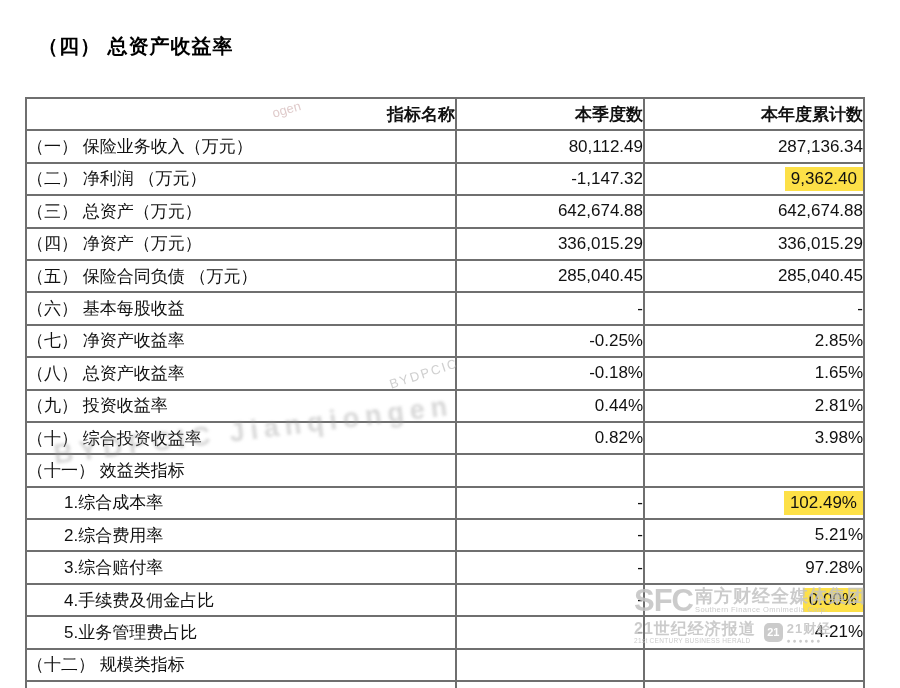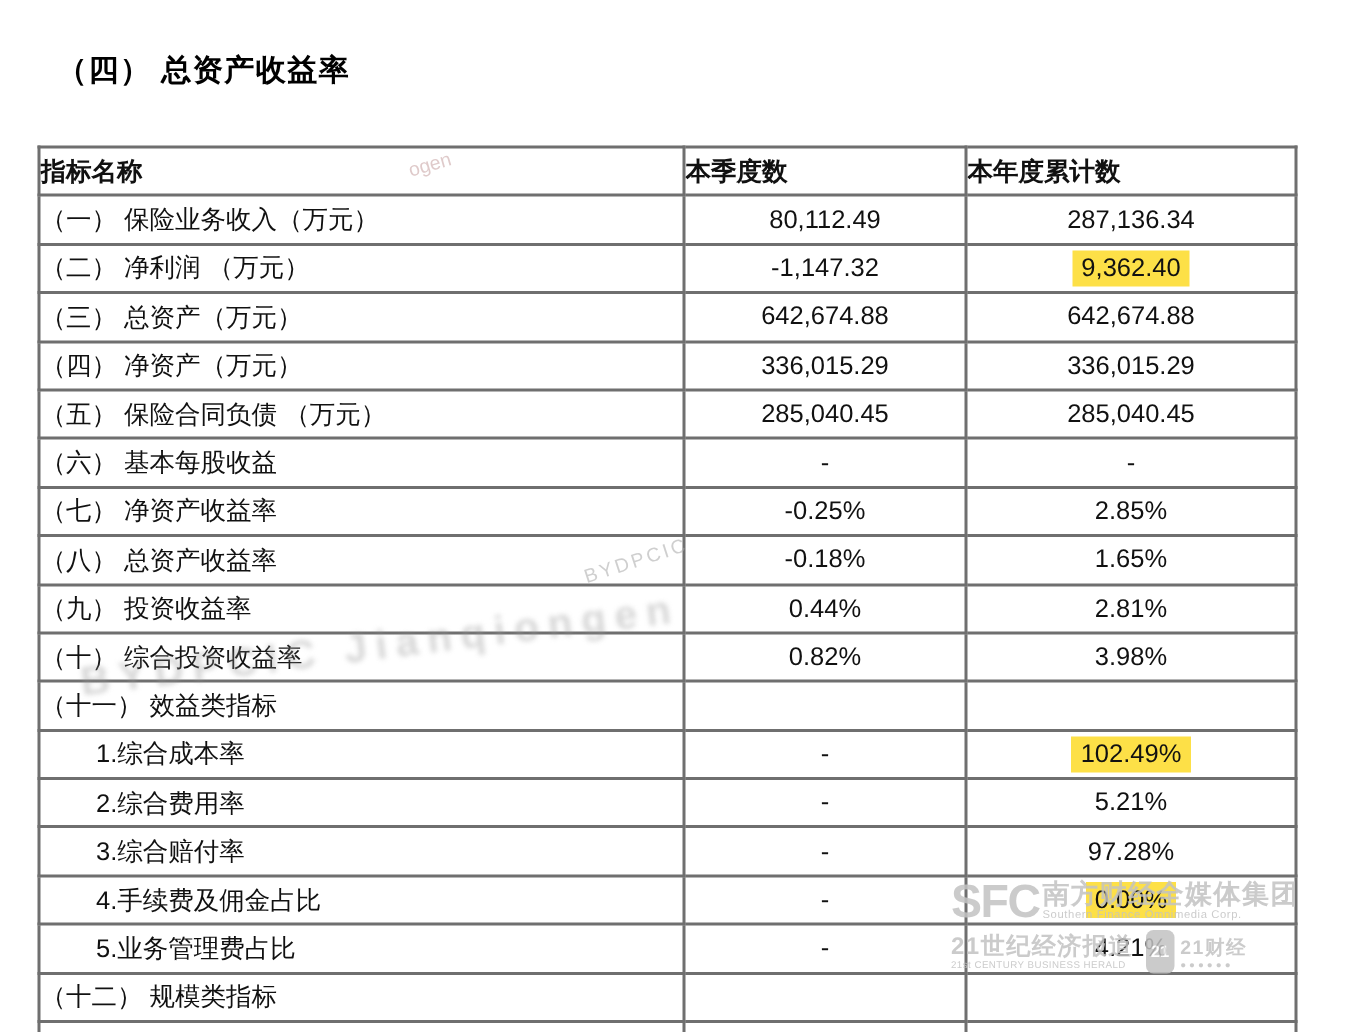--- a/index.html
+++ b/index.html
@@ -14,42 +14,42 @@
   table.main{
     position:absolute;left:25px;top:97px;width:838px;
     border-collapse:collapse;table-layout:fixed;
   }
   table.main td{
     border:2px solid #6f6f6f;height:32.4px;padding:0;font-size:17px;
     box-sizing:border-box;overflow:hidden;white-space:nowrap;background:transparent;
   }
   td.name{text-align:left;padding-left:13px}
   tr.sub td.name{padding-left:37px}
-  td.num{text-align:center}
-  tr.head td{font-weight:bold;text-align:left;padding-left:0}
+  td.num{text-align:right}
+  tr.head td{font-weight:bold;text-align:right;padding-left:0}
   .hl{background:#fde047;padding:0 6px;display:inline-block;line-height:24px}
   
   .wm{position:absolute;pointer-events:none;user-select:none}
   .wm-frag-top{left:272px;top:102px;font-size:13px;color:rgba(196,158,158,.55);transform:rotate(-16deg)}
   .wm-frag-mid{left:388px;top:366px;font-size:13px;color:rgba(168,168,168,.55);transform:rotate(-18deg);letter-spacing:2px}
   .wm-smudge{
     left:52px;top:408px;width:520px;font-size:27px;font-weight:bold;
     color:rgba(150,150,150,.38);transform:rotate(-7deg);
     filter:blur(1.6px);letter-spacing:6px;white-space:nowrap;
   }
   .wm-sfc{left:634px;top:587px;width:240px;color:#c3c3c3;opacity:.85}
   .wm-sfc .rowA{display:flex;align-items:flex-start}
   .wm-sfc .sfc-logo{font-size:31px;font-weight:800;line-height:28px;letter-spacing:-1px;margin-right:2px}
   .wm-sfc .grp .cn{font-size:18px;font-weight:bold;letter-spacing:1px;line-height:19px}
   .wm-sfc .grp .en{font-size:7.5px;letter-spacing:.4px;line-height:8px}
   .wm-sfc .rowB{display:flex;align-items:center;margin-top:5px}
   .wm-sfc .herald .cn{font-size:16px;font-weight:bold;line-height:17px;letter-spacing:1px}
   .wm-sfc .herald .en{font-size:6.5px;letter-spacing:.3px;line-height:7px}
   .wm-sfc .badge{
-    width:19px;height:29px;border-radius:5px;background:#c3c3c3;color:#fff;
+    width:19px;height:19px;border-radius:5px;background:#c3c3c3;color:#fff;
     font-size:11px;font-weight:bold;display:flex;align-items:center;justify-content:center;
     margin:0 4px 0 8px;flex:0 0 auto;
   }
   .wm-sfc .cj .cn{font-size:13px;font-weight:bold;line-height:17px;letter-spacing:1px}
   .wm-sfc .cj .en{font-size:6.5px;letter-spacing:2px;line-height:7px}
 </style>
 </head>
 <body>
 
 <div class="doc-title">（四） 总资产收益率</div>

